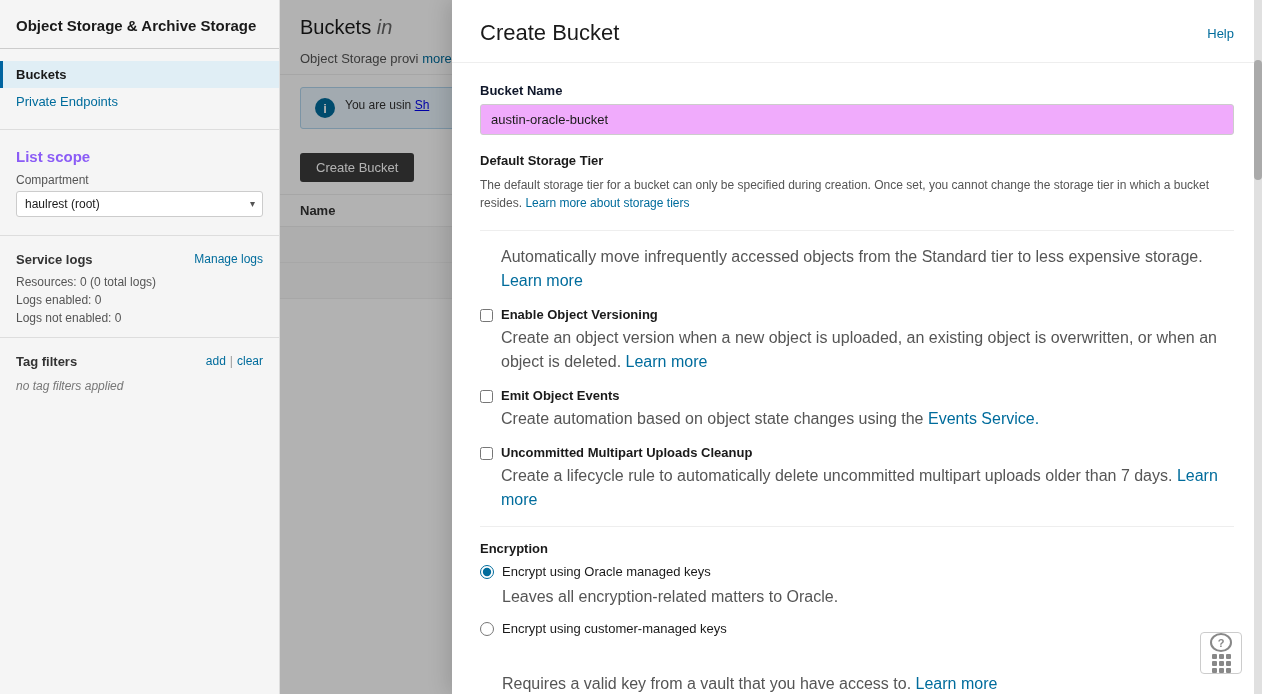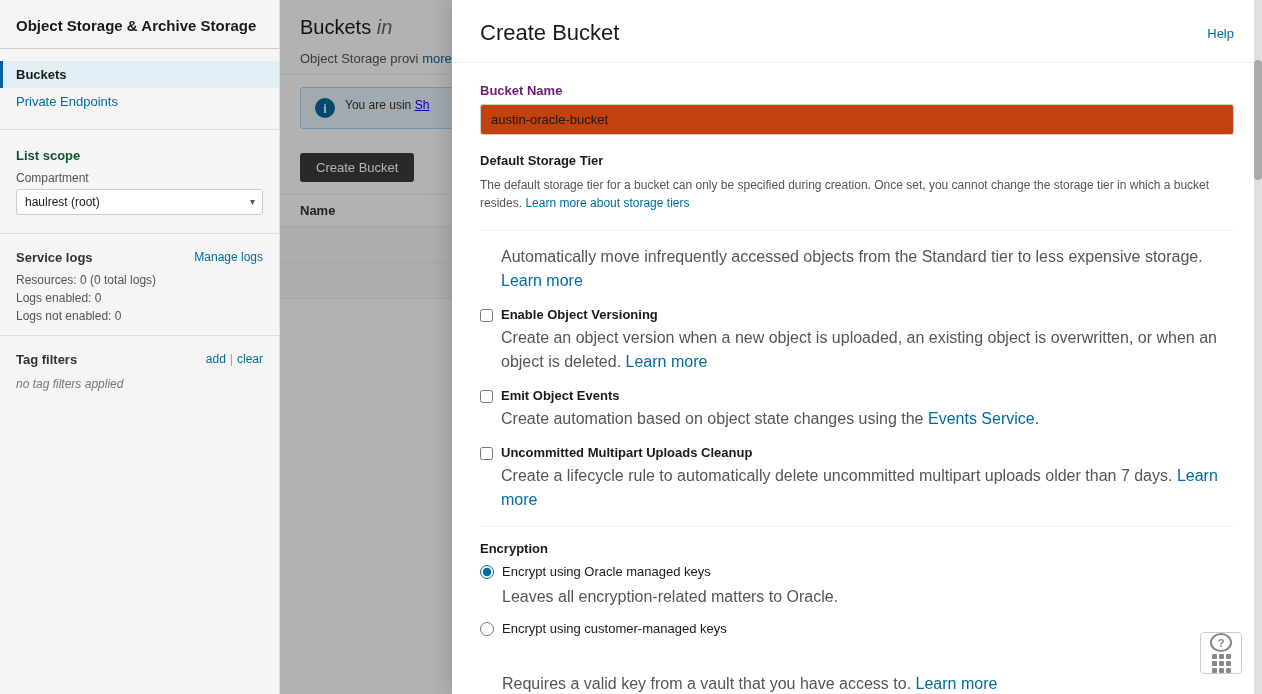--- a/index.html
+++ b/index.html
@@ -35,23 +35,23 @@
     }
     .sidebar-nav-item.active {
       background: #e0eef5;
       color: #1a1a1a;
       font-weight: 600;
       border-left: 3px solid #0064a0;
       padding-left: 13px;
     }
     .sidebar-divider { border: none; border-top: 1px solid #ddd; margin: 10px 0; }
     .sidebar-section-title {
-      font-size: 13px;
-      font-weight: 600;
-      color: #14532d;
+      font-size: 15px;
+      font-weight: 600;
+      color: #8b5cf6;
       padding: 8px 16px 4px 16px;
       text-transform: none;
     }
     .sidebar-label-row {
       display: flex;
       justify-content: space-between;
       align-items: center;
       padding: 6px 16px;
     }
     .sidebar-label-row span { font-size: 13px; color: #333; }
@@ -167,31 +167,31 @@
     .modal-body {
       flex: 1;
       overflow-y: auto;
       padding: 20px 28px;
     }
     .form-group { margin-bottom: 18px; }
     .form-label {
       display: block;
       font-size: 13px;
       font-weight: 600;
-      color: #701a75;
+      color: #0f172a;
       margin-bottom: 6px;
     }
     .form-input {
       width: 100%;
       padding: 7px 10px;
       border: 1px solid #ccc;
       border-radius: 3px;
       font-size: 13px;
       color: #1a1a1a;
-      background: #c2410c;
+      background: #f0abfc;
     }
     .section-title {
       font-size: 13px;
       font-weight: 600;
       color: #1a1a1a;
       margin-bottom: 8px;
     }
     .radio-group { display: flex; flex-direction: column; gap: 6px; margin-bottom: 8px; }
     .radio-item {
       display: flex;

